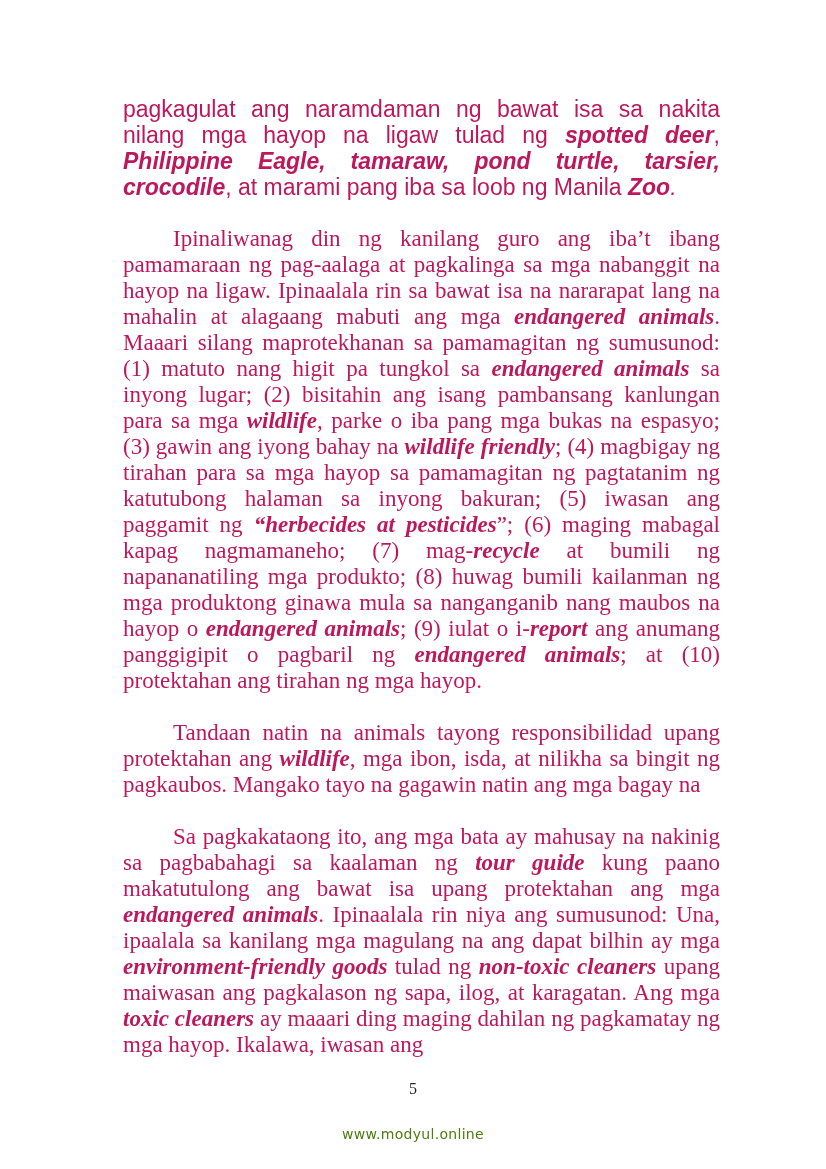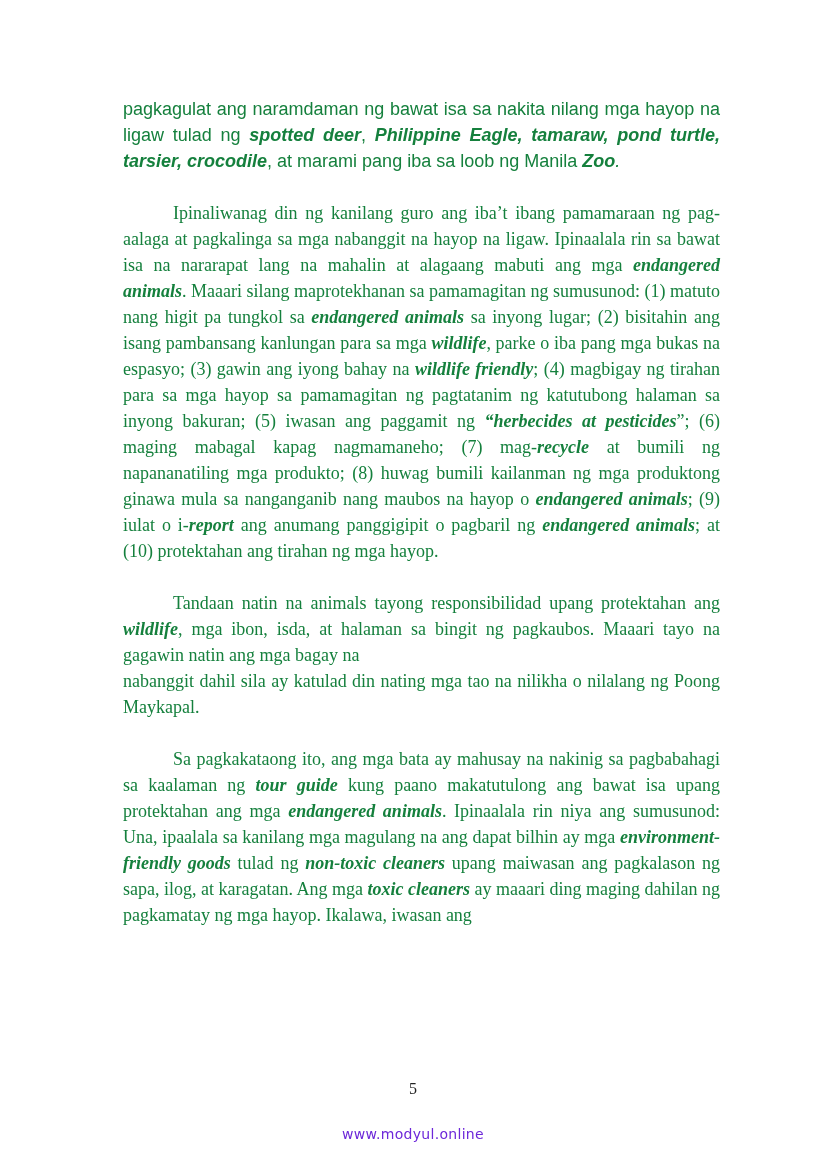--- a/index.html
+++ b/index.html
@@ -4,23 +4,23 @@
   <style>
     html, body { margin: 0; padding: 0; background: #ffffff; }
     body { width: 826px; height: 1169px; position: relative; overflow: hidden; }
     .page { position: absolute; left: 0; top: 0; width: 826px; height: 1169px; background: #fff; }
     .content {
       position: absolute;
       left: 123px;
       top: 96px;
       width: 597px;
       font-family: "Liberation Sans", sans-serif;
-      font-size: 18px;
+      font-size: 23px;
       line-height: 26px;
-      color: #15803d;
+      color: #be185d;
       text-align: justify;
     }
     .para { margin: 0 0 26px 0; }
     .indent { text-indent: 50px; font-family: Liberation Serif, serif; }
     .bi { font-weight: bold; font-style: italic; }
     .it { font-style: italic; }
     .page-number {
       position: absolute;
       left: 0; width: 826px;
       top: 1080px;
@@ -29,29 +29,29 @@
       font-size: 16px;
       color: #222;
     }
     .watermark {
       position: absolute;
       left: 0; width: 826px;
       top: 1126px;
       text-align: center;
       font-family: "DejaVu Sans", sans-serif;
       font-size: 14px;
-      color: #6d28d9;
+      color: #4d7c0f;
       letter-spacing: 0.3px;
     }
   </style>
 </head>
 <body>
 
 <div class="page">
   <div class="content" id="content">
       <p class="para"><span class="">pagkagulat ang naramdaman ng bawat isa sa nakita nilang mga hayop na ligaw tulad ng </span><span class="bi">spotted deer</span><span class="">, </span><span class="bi">Philippine Eagle, tamaraw, pond turtle, tarsier, crocodile</span><span class="">, at marami pang iba sa loob ng Manila </span><span class="bi">Zoo</span><span class="it">.</span></p>
       <p class="para indent"><span class="">Ipinaliwanag din ng kanilang guro ang iba’t ibang pamamaraan ng pag-aalaga at pagkalinga sa mga nabanggit na hayop na ligaw. Ipinaalala rin sa bawat isa na nararapat lang na mahalin at alagaang mabuti ang mga </span><span class="bi">endangered animals</span><span class="">. Maaari silang maprotekhanan sa pamamagitan ng sumusunod: (1) matuto nang higit pa tungkol sa </span><span class="bi">endangered animals</span><span class=""> sa inyong lugar; (2) bisitahin ang isang pambansang kanlungan para sa mga </span><span class="bi">wildlife</span><span class="">, parke o iba pang mga bukas na espasyo; (3) gawin ang iyong bahay na </span><span class="bi">wildlife friendly</span><span class="">; (4) magbigay ng tirahan para sa mga hayop sa pamamagitan ng pagtatanim ng katutubong halaman sa inyong bakuran; (5) iwasan ang paggamit ng </span><span class="bi">“herbecides at pesticides</span><span class="">”; (6) maging mabagal kapag nagmamaneho; (7) mag-</span><span class="bi">recycle</span><span class=""> at bumili ng napananatiling mga produkto; (8) huwag bumili kailanman ng mga produktong ginawa mula sa nanganganib nang maubos na hayop o </span><span class="bi">endangered animals</span><span class="">; (9) iulat o i-</span><span class="bi">report</span><span class=""> ang anumang panggigipit o pagbaril ng </span><span class="bi">endangered animals</span><span class="">; at (10) protektahan ang tirahan ng mga hayop.</span></p>
-      <p class="para indent"><span class="">Tandaan natin na animals tayong responsibilidad upang protektahan ang </span><span class="bi">wildlife</span><span class="">, mga ibon, isda, at halaman sa bingit ng pagkaubos. Maaari tayo na gagawin natin ang mga bagay na</span><br><span class="">nabanggit dahil sila ay katulad din nating mga tao na nilikha o nilalang ng Poong Maykapal.</span></p>
+      <p class="para indent"><span class="">Tandaan natin na animals tayong responsibilidad upang protektahan ang </span><span class="bi">wildlife</span><span class="">, mga ibon, isda, at nilikha sa bingit ng pagkaubos. Mangako tayo na gagawin natin ang mga bagay na</span><br></p>
       <p class="para indent"><span class="">Sa pagkakataong ito, ang mga bata ay mahusay na nakinig sa pagbabahagi sa kaalaman ng </span><span class="bi">tour guide</span><span class=""> kung paano makatutulong ang bawat isa upang protektahan ang mga </span><span class="bi">endangered animals</span><span class="">. Ipinaalala rin niya ang sumusunod: Una, ipaalala sa kanilang mga magulang na ang dapat bilhin ay mga </span><span class="bi">environment-friendly goods</span><span class=""> tulad ng </span><span class="bi">non-toxic cleaners</span><span class=""> upang maiwasan ang pagkalason ng sapa, ilog, at karagatan. Ang mga </span><span class="bi">toxic cleaners</span><span class=""> ay maaari ding maging dahilan ng pagkamatay ng mga hayop. Ikalawa, iwasan ang</span></p>
     </div>
   <div class="page-number">5</div>
   <div class="watermark">www.modyul.online</div>
 </div>
 
 </body></html>

